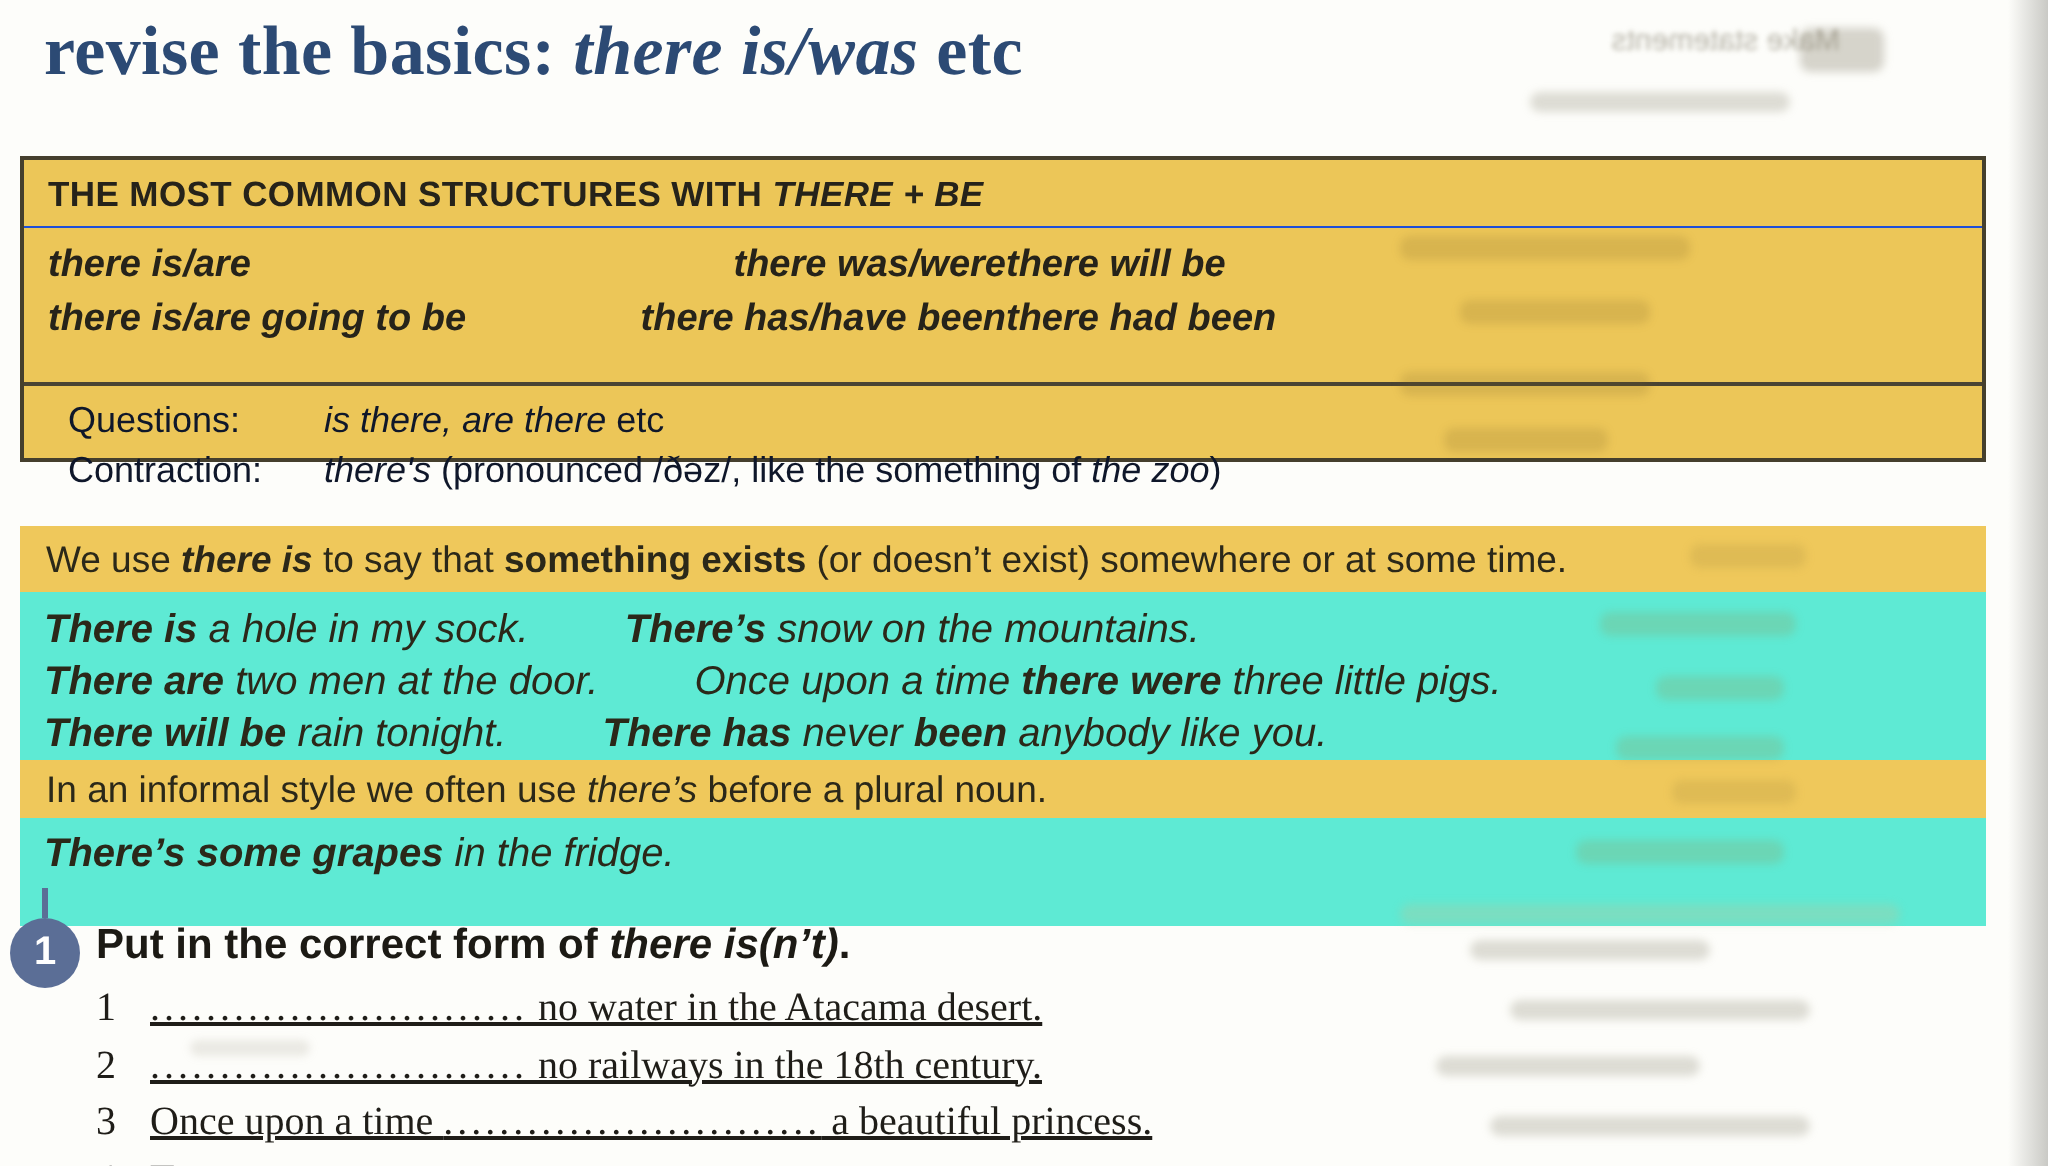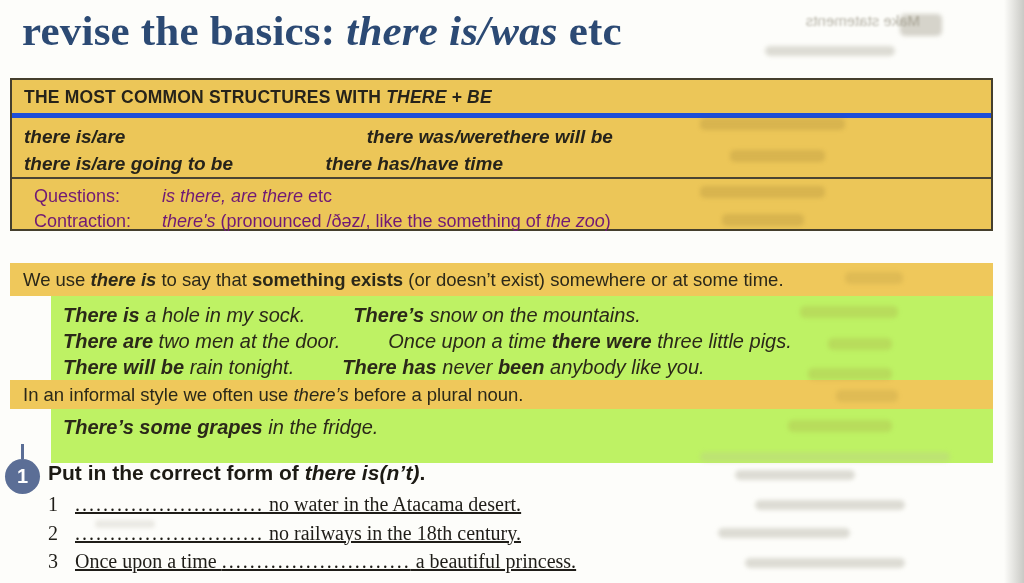--- a/index.html
+++ b/index.html
@@ -8,59 +8,59 @@
     background:#fdfdfa;
     font-family:"Liberation Sans",sans-serif;
     -webkit-font-smoothing:antialiased;
   }
   .page{position:absolute;inset:0;}
 
   
   .title{
     position:absolute;left:22px;top:6px;margin:0;
     font-family:"Liberation Serif",serif;font-weight:600;
-    font-size:43px;color:#2c4a74;letter-spacing:.2px;white-space:nowrap;
+    font-size:35px;color:#2c4a74;letter-spacing:.2px;white-space:nowrap;
   }
   .title em{font-style:italic;}
 
   
   .gold-box{
     position:absolute;left:10px;top:78px;width:983px;height:153px;
     background:#ecc658;border:2px solid #453f2d;box-sizing:border-box;
   }
   .box-header{
-    padding:7px 12px 5px 12px;border-bottom:5px solid #1d4ed8;
+    padding:7px 12px 5px 12px;border-bottom:1px solid #1d4ed8;
     font-size:17.5px;font-weight:600;color:#26231a;letter-spacing:.2px;white-space:nowrap;
   }
   .box-header em{font-style:italic;}
   .box-forms{
-    padding:5px 12px 0 12px;border-bottom:2px solid #4a4433;
+    padding:5px 12px 18px 12px;border-bottom:2px solid #4a4433;
     font-size:19px;font-style:italic;font-weight:700;color:#26231a;
   }
   .form-row{display:flex;line-height:27px;white-space:nowrap;}
   .form-row .c1{width:241px;}
   .form-row .c2{width:238px;text-align:right;}
   .form-row .c3{flex:1;}
-  .box-notes{padding:5px 22px;font-size:18px;color:#701a75;}
+  .box-notes{padding:5px 22px;font-size:18px;color:#0f172a;}
   .note-row{display:flex;line-height:25px;white-space:nowrap;}
   .note-label{width:128px;}
   .note-val em{font-style:italic;}
 
   
   .panel{position:absolute;left:10px;top:263px;width:983px;}
   .rule-strip{
     background:#efc85b;color:#2b2819;font-size:18.5px;
     padding:0 4px 0 13px;display:flex;align-items:center;white-space:nowrap;
   }
   .rule-strip.first{height:33px;}
   .rule-strip.second{height:29px;}
   .rule-strip em{font-style:italic;font-weight:700;}
   .rule-strip em.plain{font-weight:400;}
   .rule-strip b{font-weight:700;}
-  .pale{background:#bef264;margin-left:41px;}
+  .pale{background:#5eead4;}
   .pale.examples{height:84px;padding:6px 0 0 12px;box-sizing:border-box;}
   .pale.last{height:54px;padding:5px 0 0 12px;box-sizing:border-box;}
   .ex-line{
     font-style:italic;font-size:20px;color:#2b2819;line-height:26px;white-space:nowrap;
   }
   .ex-line b{font-weight:700;}
   .gap{display:inline-block;width:48px;}
 
   
   .stem{position:absolute;left:21px;top:444px;width:3px;height:15px;background:#5b6e96;}
@@ -125,21 +125,22 @@
   <div class="gold-box">
     <div class="box-header"><span>THE MOST COMMON STRUCTURES WITH </span><em>THERE + BE</em></div>
     <div class="box-forms">
       <div class="form-row">
         <span class="c1">there is/are</span>
         <span class="c2">there was/were</span>
         <span class="c3">there will be</span>
       </div>
       <div class="form-row">
         <span class="c1">there is/are going to be</span>
-        <span class="c2">there has/have time</span>
+        <span class="c2">there has/have been</span>
+        <span class="c3">there had been</span>
       </div>
     </div>
     <div class="box-notes">
       <div class="note-row">
         <span class="note-label">Questions:</span>
         <span class="note-val"><em>is there, are there</em><span> etc</span></span>
       </div>
       <div class="note-row">
         <span class="note-label">Contraction:</span>
         <span class="note-val"><em>there's</em><span> (pronounced /ðəz/, like the something of </span><em>the zoo</em><span>)</span></span>

